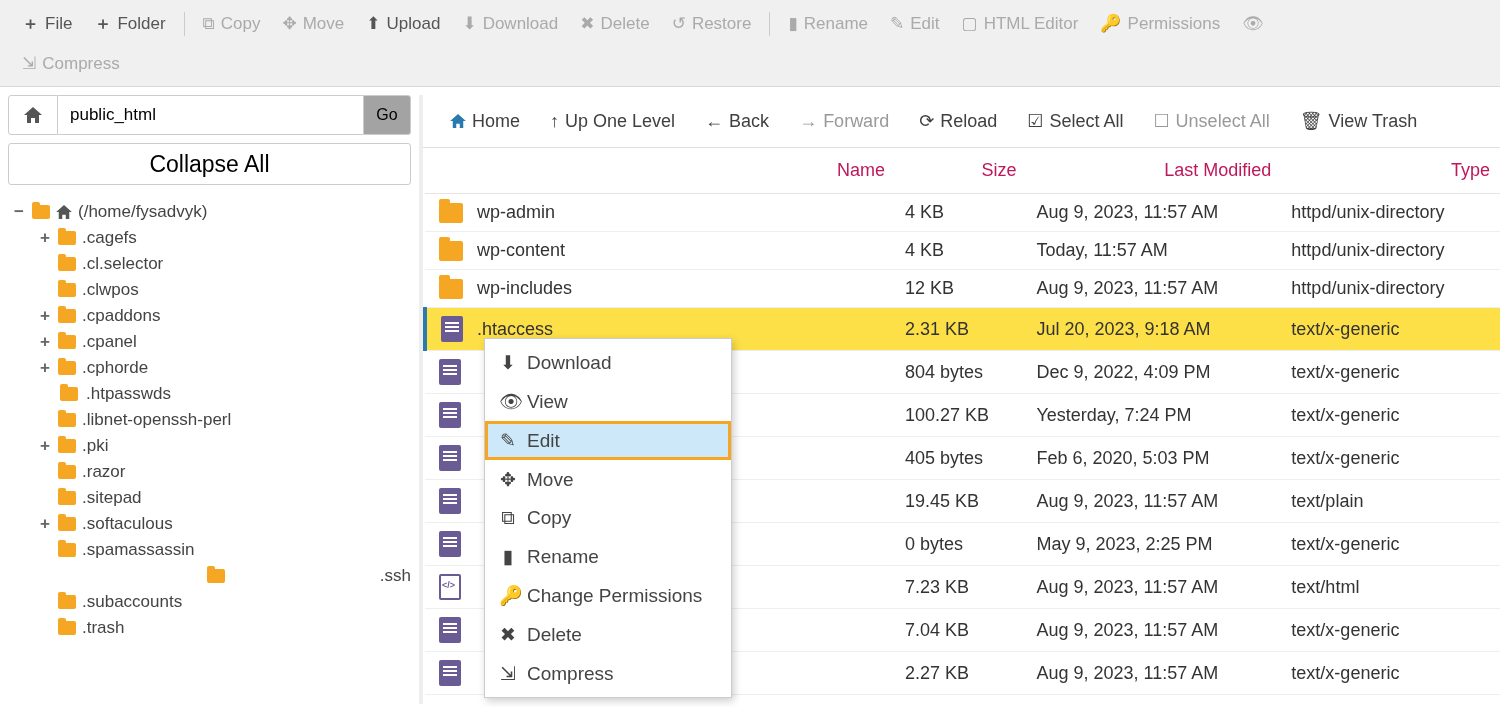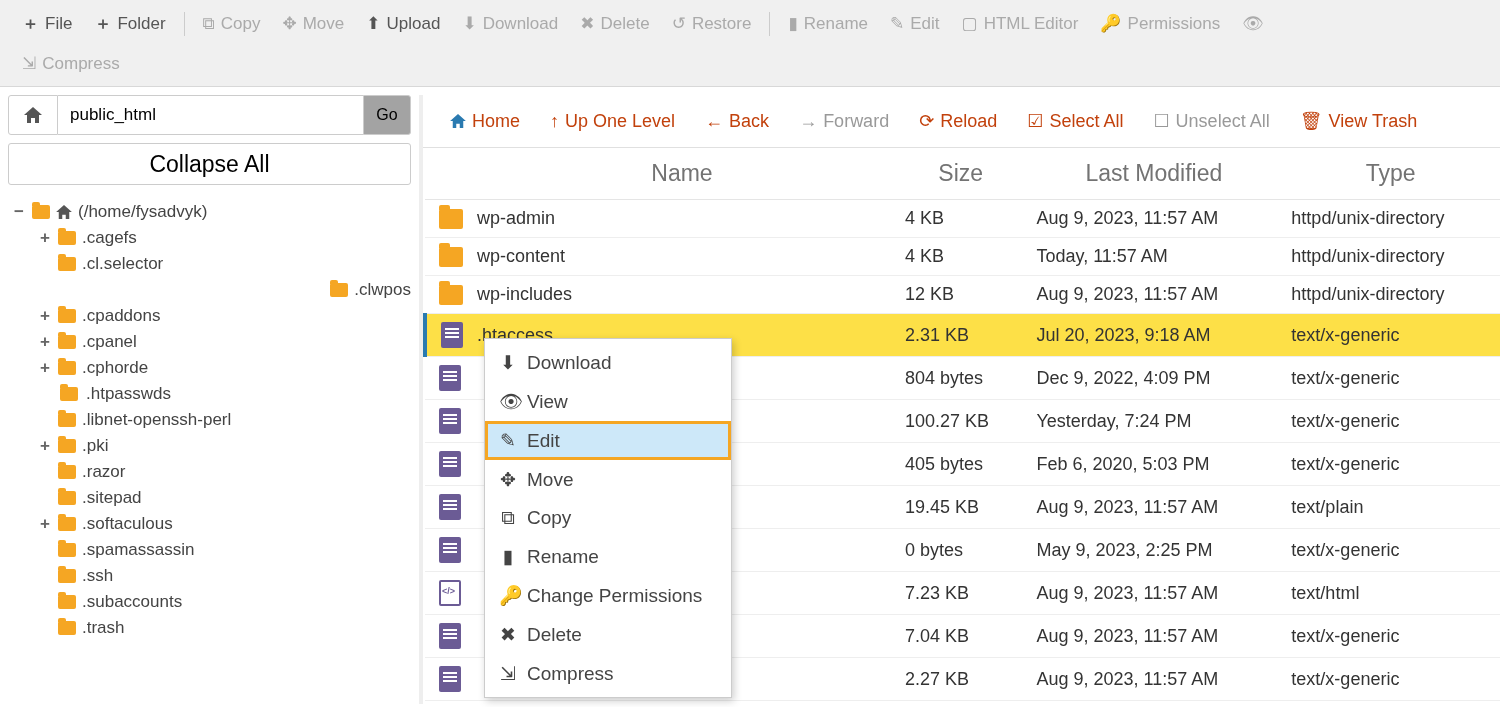--- a/index.html
+++ b/index.html
@@ -117,40 +117,40 @@
     gap: 4px;
     padding: 8px 14px;
     border-bottom: 1px solid #e0e0e0;
     flex-wrap: wrap;
   }
   .nav-btn {
     display: inline-flex;
     align-items: center;
     gap: 6px;
     padding: 6px 12px;
-    color: #c2410c;
+    color: #404040;
     cursor: pointer;
     font-size: 18px;
     border: 1px solid transparent;
     border-radius: 3px;
   }
   .nav-btn.disabled { color: #999; cursor: default; }
   .table-wrap { flex:1; overflow:auto; position:relative; }
   .file-table {
     width: 100%;
     border-collapse: collapse;
   }
   .file-table th {
-    text-align: center;
+    text-align: right;
     padding: 12px 10px;
-    color: #737373;
+    color: #be185d;
     font-weight: 400;
     border-bottom: 1px solid #e5e5e5;
     background:#fff;
-    font-size:23px;
+    font-size:18px;
   }
   .file-table td {
     padding: 8px 10px;
     border-bottom: 1px solid #eee;
     font-size: 18px;
     color:#333;
   }
   .file-table tr.selected td { background: #fde047; }
   .file-table tr.selected { border-left: 4px solid #2a7ab0; }
   .col-name { width: 470px; }
@@ -309,21 +309,21 @@
           <div class="tree-node" style="padding-left: 30px;">
             <span class="expander">+</span>
             <span class="folder-small"></span>
             <span>.cagefs</span>
           </div>
           <div class="tree-node" style="padding-left: 30px;">
             <span class="expander"></span>
             <span class="folder-small"></span>
             <span>.cl.selector</span>
           </div>
-          <div class="tree-node" style="padding-left: 30px; justify-content: flex-end;">
+          <div class="tree-node" style="padding-left: 30px;">
             <span class="expander"></span>
             <span class="folder-small"></span>
             <span>.clwpos</span>
           </div>
           <div class="tree-node" style="padding-left: 30px;">
             <span class="expander">+</span>
             <span class="folder-small"></span>
             <span>.cpaddons</span>
           </div>
           <div class="tree-node" style="padding-left: 30px;">
@@ -364,21 +364,21 @@
           <div class="tree-node" style="padding-left: 30px;">
             <span class="expander">+</span>
             <span class="folder-small"></span>
             <span>.softaculous</span>
           </div>
           <div class="tree-node" style="padding-left: 30px;">
             <span class="expander"></span>
             <span class="folder-small"></span>
             <span>.spamassassin</span>
           </div>
-          <div class="tree-node" style="padding-left: 30px;">
+          <div class="tree-node" style="padding-left: 30px; justify-content: space-between;">
             <span class="expander"></span>
             <span class="folder-small"></span>
             <span>.ssh</span>
           </div>
           <div class="tree-node" style="padding-left: 30px;">
             <span class="expander"></span>
             <span class="folder-small"></span>
             <span>.subaccounts</span>
           </div>
           <div class="tree-node" style="padding-left: 30px; align-items: center;">

